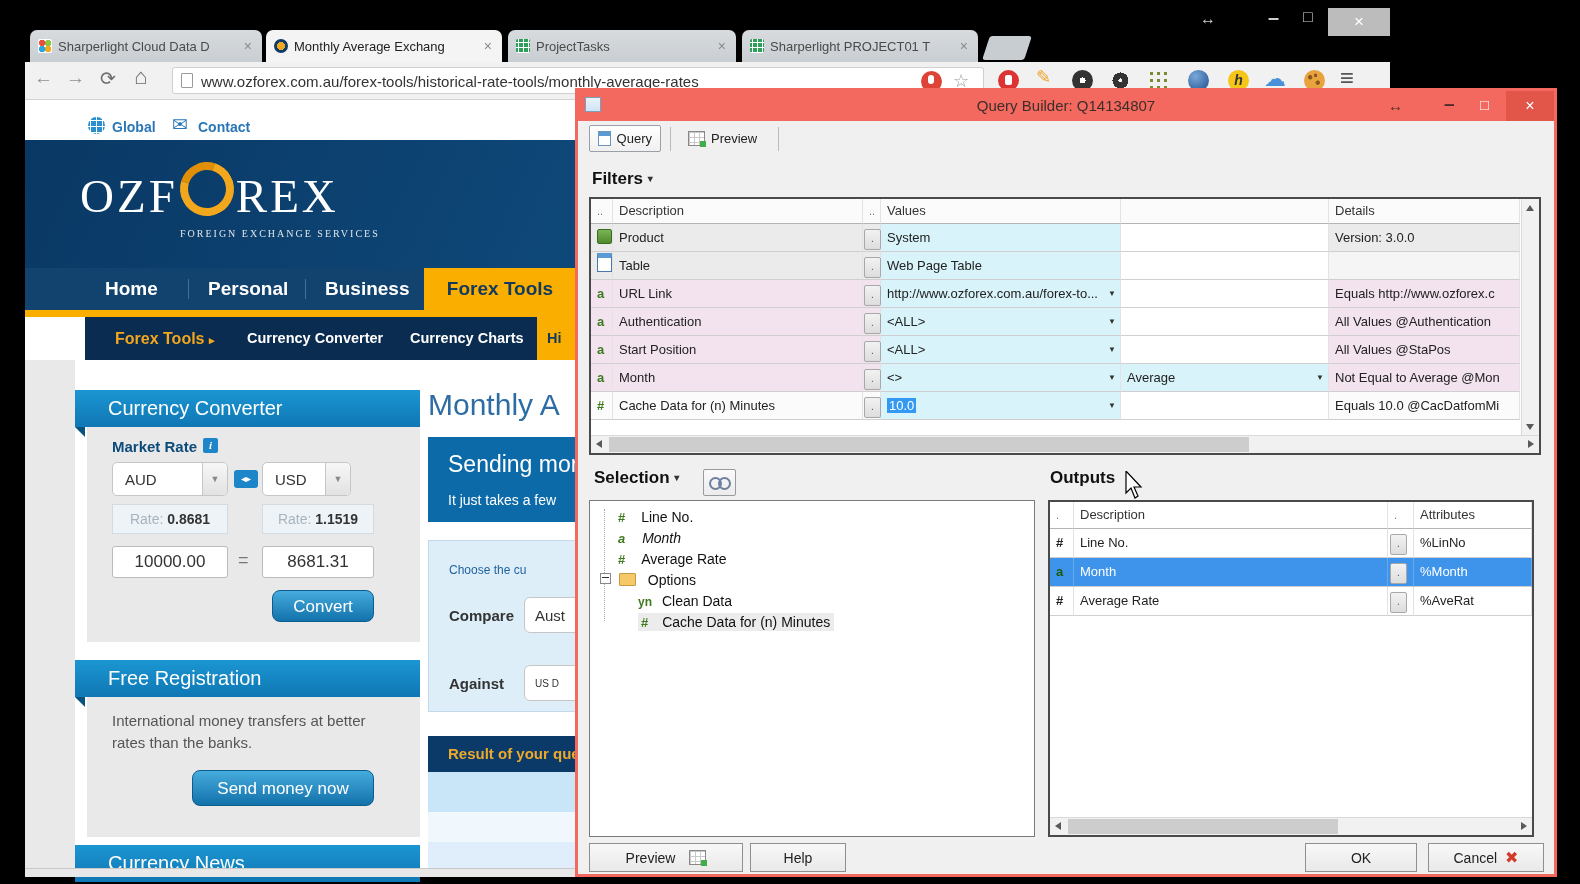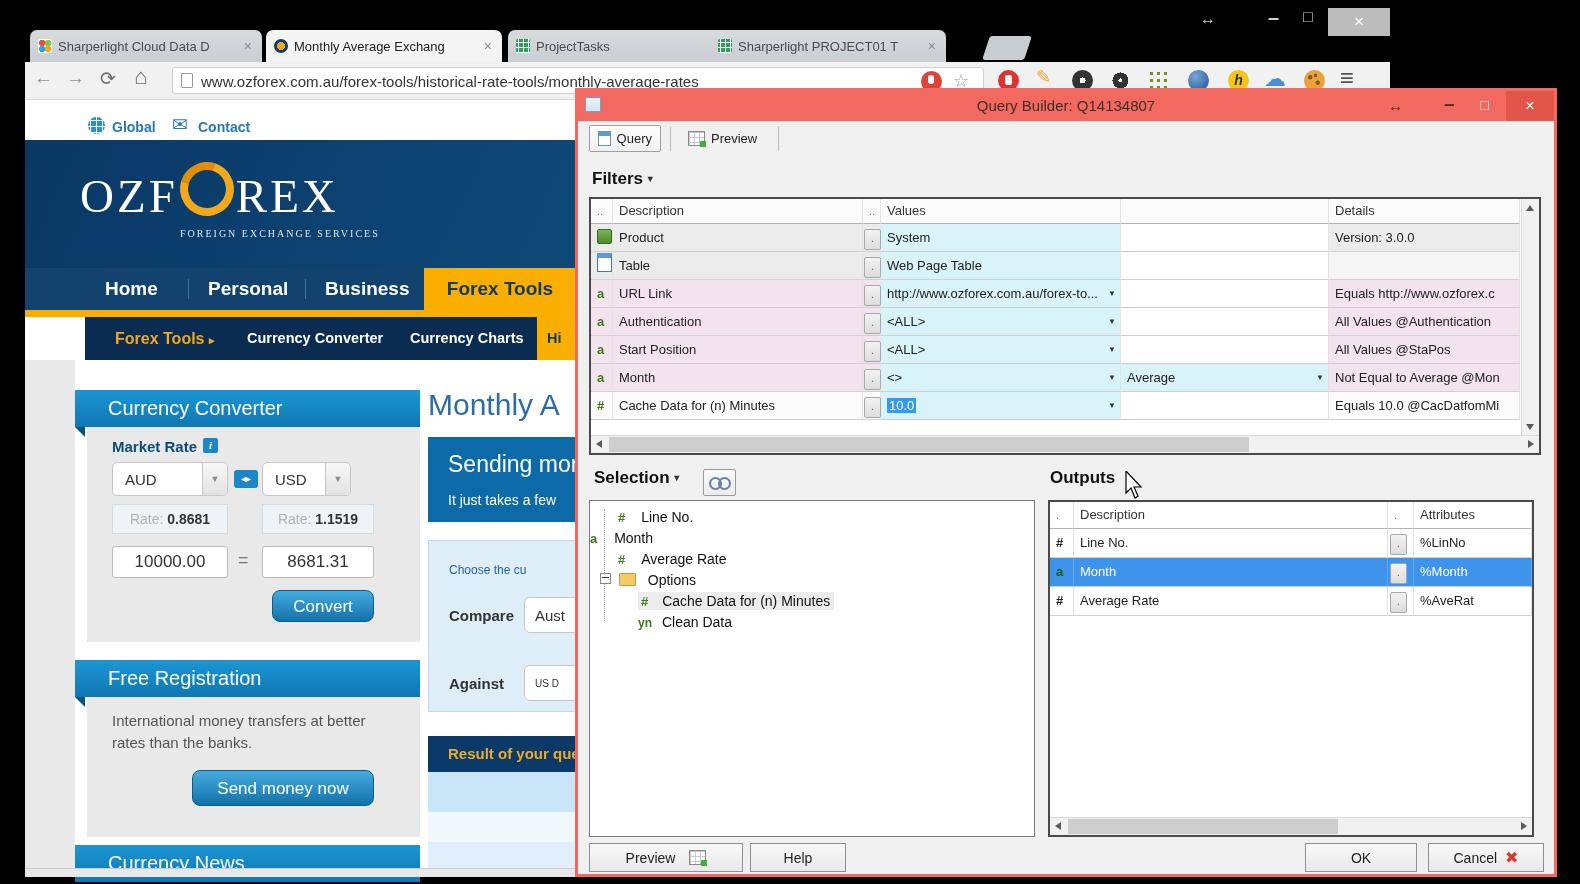--- a/index.html
+++ b/index.html
@@ -110,21 +110,21 @@
   <div class="abs tab active" style="left:266px;width:236px;">
     <span class="fav fav-oz"></span>
     <span class="nowrap" style="max-width:178px;">Monthly Average Exchang</span>
     <span class="tabx">×</span>
   </div>
   <div class="abs tab" style="left:508px;width:228px;">
     <span class="fav fav-sheet"></span>
     <span class="nowrap" style="max-width:170px;">ProjectTasks</span>
     <span class="tabx">×</span>
   </div>
-  <div class="abs tab" style="left:710px;width:236px;">
+  <div class="abs tab" style="left:742px;width:236px;">
     <span class="fav fav-sheet"></span>
     <span class="nowrap" style="max-width:178px;">Sharperlight PROJECT01 T</span>
     <span class="tabx">×</span>
   </div>
   <div class="abs" style="left:986px;top:36px;width:42px;height:24px;background:#c8cdd1;border-radius:3px;transform:skewX(-18deg);"></div>
 
   <div class="abs" style="left:25px;top:62px;width:1365px;height:815px;background:#fff;"></div>
 
   <div class="abs" style="left:25px;top:62px;width:1365px;height:38px;background:#f1f1f1;border-bottom:1px solid #d4d4d4;"></div>
   <div class="abs toolbar-ico" style="left:34px;">←</div>
@@ -357,40 +357,40 @@
     <div class="abs" style="left:125px;top:378px;width:33px;height:27px;background:linear-gradient(#fafafa,#ececec);border:1px solid #9a9a9a;border-radius:2px;text-align:center;padding-top:6px;">
       <span class="binoc"></span><span class="binoc" style="margin-left:-4px;"></span>
     </div>
 
     <div class="abs" style="left:11px;top:409px;width:446px;height:337px;background:#fff;border:1px solid #7a7a7a;">
       <div class="abs" style="left:14px;top:8px;width:1px;height:112px;border-left:1px dotted #aaa;"></div>
       <div class="treeitem" style="margin:6px 0 0 28px;">
         <span class="glyph">#</span>
         <span style="margin-left:12px;">Line No.</span>
       </div>
-      <div class="treeitem" style="">
+      <div class="treeitem" style="margin-left:28px;font-style:italic;">
         <span class="glyph">a</span>
         <span style="margin-left:13px;">Month</span>
       </div>
       <div class="treeitem" style="margin-left:28px;">
         <span class="glyph">#</span>
         <span style="margin-left:12px;">Average Rate</span>
       </div>
       <div class="treeitem" style="margin-left:10px;">
         <span class="expander"></span>
         <span class="folder"></span>
         <span style="margin-left:8px;">Options</span>
       </div>
       <div class="treeitem" style="margin-left:48px;">
+        <span class="glyph" style="font-size:12px;">yn</span>
+        <span style="margin-left:6px;">Clean Data</span>
+      </div>
+      <div class="treeitem" style="margin-left:48px;">
         <span style="background:#ececec;padding:1px 4px 1px 0;"><span class="glyph" style="padding-left:3px;">#</span>
         <span style="margin-left:10px;">Cache Data for (n) Minutes</span></span>
-      </div>
-      <div class="treeitem" style="margin-left:48px;">
-        <span class="glyph" style="font-size:12px;">yn</span>
-        <span style="margin-left:6px;">Clean Data</span>
       </div>
     </div>
 
     <div class="abs" style="left:472px;top:377px;font-size:17px;font-weight:bold;color:#111;">Outputs</div>
     <svg class="abs" style="left:546px;top:380px;" width="20" height="30">
       <polygon points="2,0 2,22 7,17 11,27 14,25 10,16 17,16" fill="#fff" stroke="#000" stroke-width="1.2"></polygon>
     </svg>
 
     <div class="abs" style="left:470px;top:409px;width:486px;height:337px;background:#fff;border:2px solid #4a4a4a;">
       <div class="ogrid">

